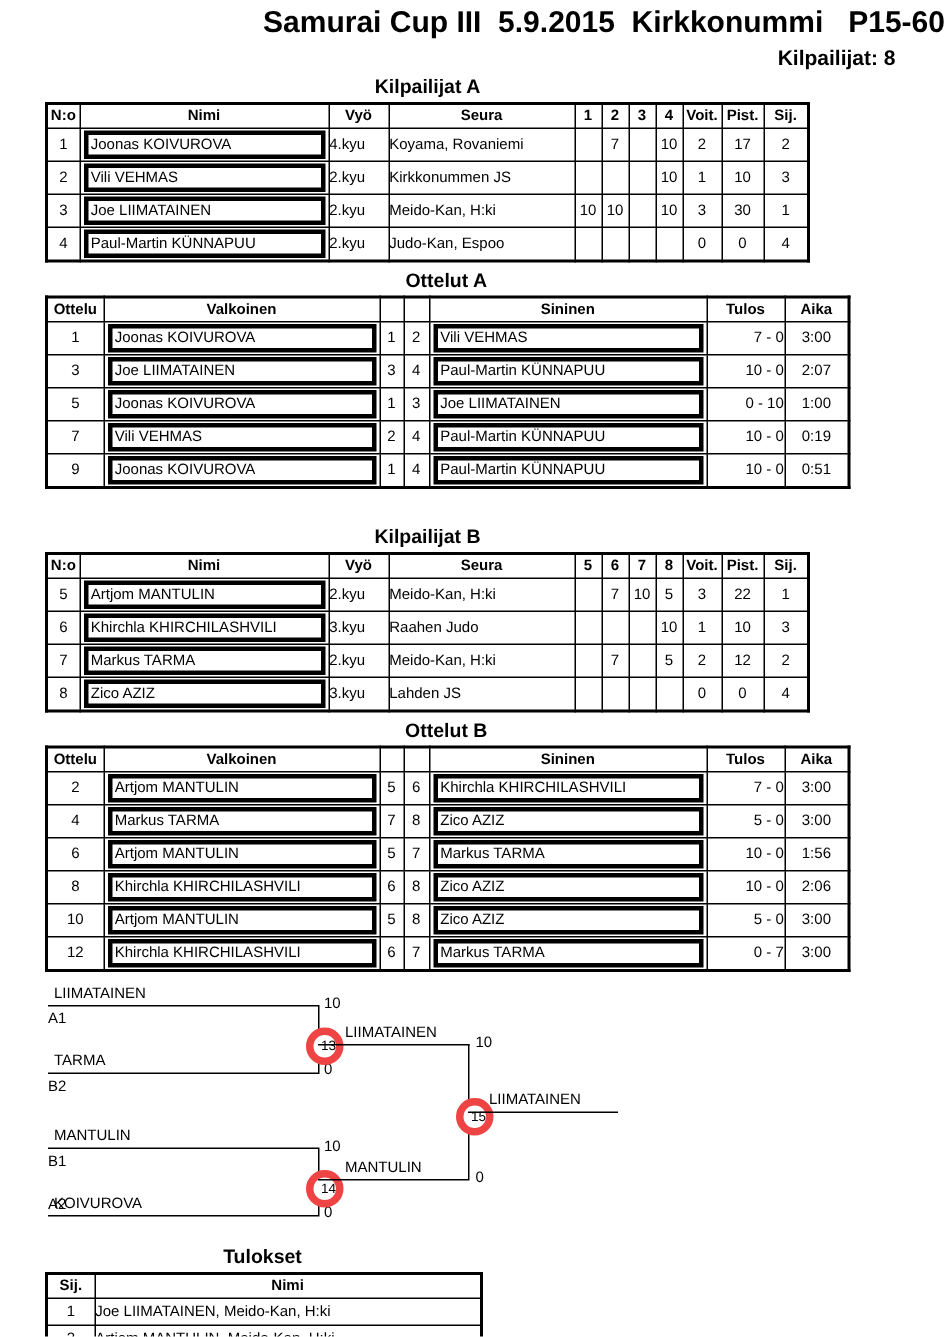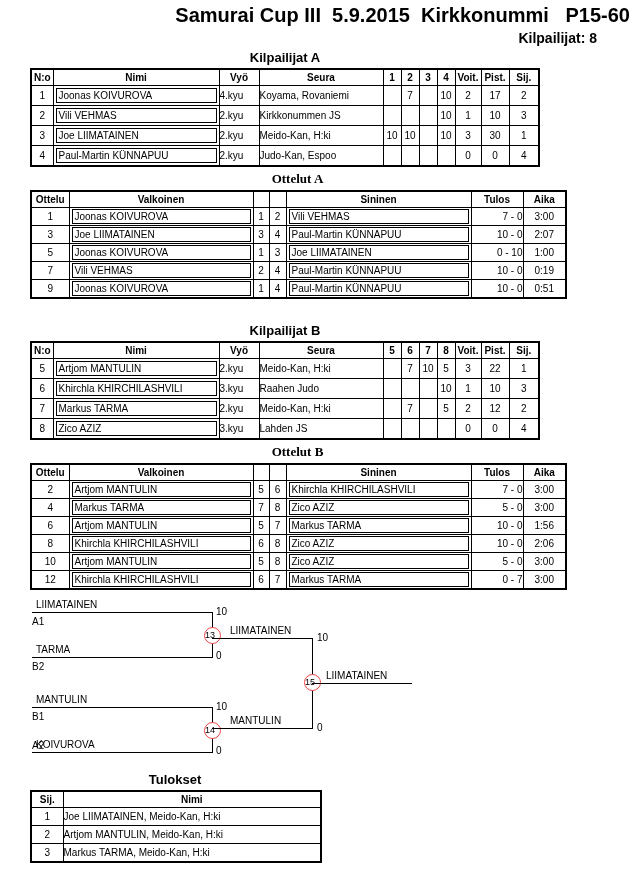--- a/index.html
+++ b/index.html
@@ -4,46 +4,46 @@
 <style>
   html,body{margin:0;padding:0;}
   body{
     width:630px;height:891px;background:#fff;color:#000;
     font-family:"Liberation Sans", sans-serif;position:relative;overflow:hidden;
   }
   .title{padding-top:4px;text-align:right;font-size:20px;font-weight:bold;white-space:pre;}
   .count{text-align:right;padding-right:33px;font-size:14px;font-weight:bold;margin-top:3px;}
   .sec{font-size:13px;font-weight:bold;text-align:center;margin:4px 0 3px 30px;}
   .w510{width:510px;}
-  .w535{width:535px;font-family:Liberation Serif, serif;}
+  .w535{width:535px;}
   .w290{width:290px;}
   table.tbl{
     margin-left:30px;border-collapse:collapse;table-layout:fixed;
     font-size:10px;border:2px solid #000;
   }
   .tbl th,.tbl td{border:1px solid #000;padding:0;overflow:hidden;white-space:nowrap;}
   .tbl th{font-weight:bold;text-align:center;height:15px;}
   table.kt td{height:19px;}
   table.ot td{height:16px;}
   table.tt td{height:17px;}
   .cno{text-align:center;}
   .cname{text-align:left;}
-  .nbox{display:block;border:1px solid #000000;margin:1px 2px;padding:0 2px;height:13px;line-height:13px;overflow:hidden;}
+  .nbox{display:block;border:3px solid #000000;margin:1px 2px;padding:0 2px;height:13px;line-height:13px;overflow:hidden;}
   .cbelt,.cclub{padding-left:3px;text-align:left;}
   .cm,.cw{text-align:center;}
   .cres{text-align:right;padding-right:4px;}
   .ctime{text-align:center;}
   .cplain{padding-left:4px;text-align:left;}
   .bracket{position:relative;height:172px;margin-top:6px;font-size:10px;}
   .b-name,.b-seed,.b-score{position:absolute;line-height:11px;}
   .b-hline{position:absolute;height:0;border-bottom:1px solid #000;}
   .b-vline{position:absolute;width:0;border-left:1px solid #000;}
   .b-circle{
-    position:absolute;width:15px;height:15px;line-height:15px;border:1px solid #ef4444;
-    border-radius:50%;background:#fff;text-align:left;font-size:9px;
+    position:absolute;width:15px;height:15px;line-height:15px;border:5px solid #ef4444;
+    border-radius:50%;background:#fff;text-align:right;font-size:9px;
   }
 </style>
 </head>
 <body>
 
 <div class="title">Samurai Cup III  5.9.2015  Kirkkonummi   P15-60</div>
 <div class="count">Kilpailijat: 8</div>
 
 <div class="sec w510">Kilpailijat A</div>
 <table class="tbl kt">

